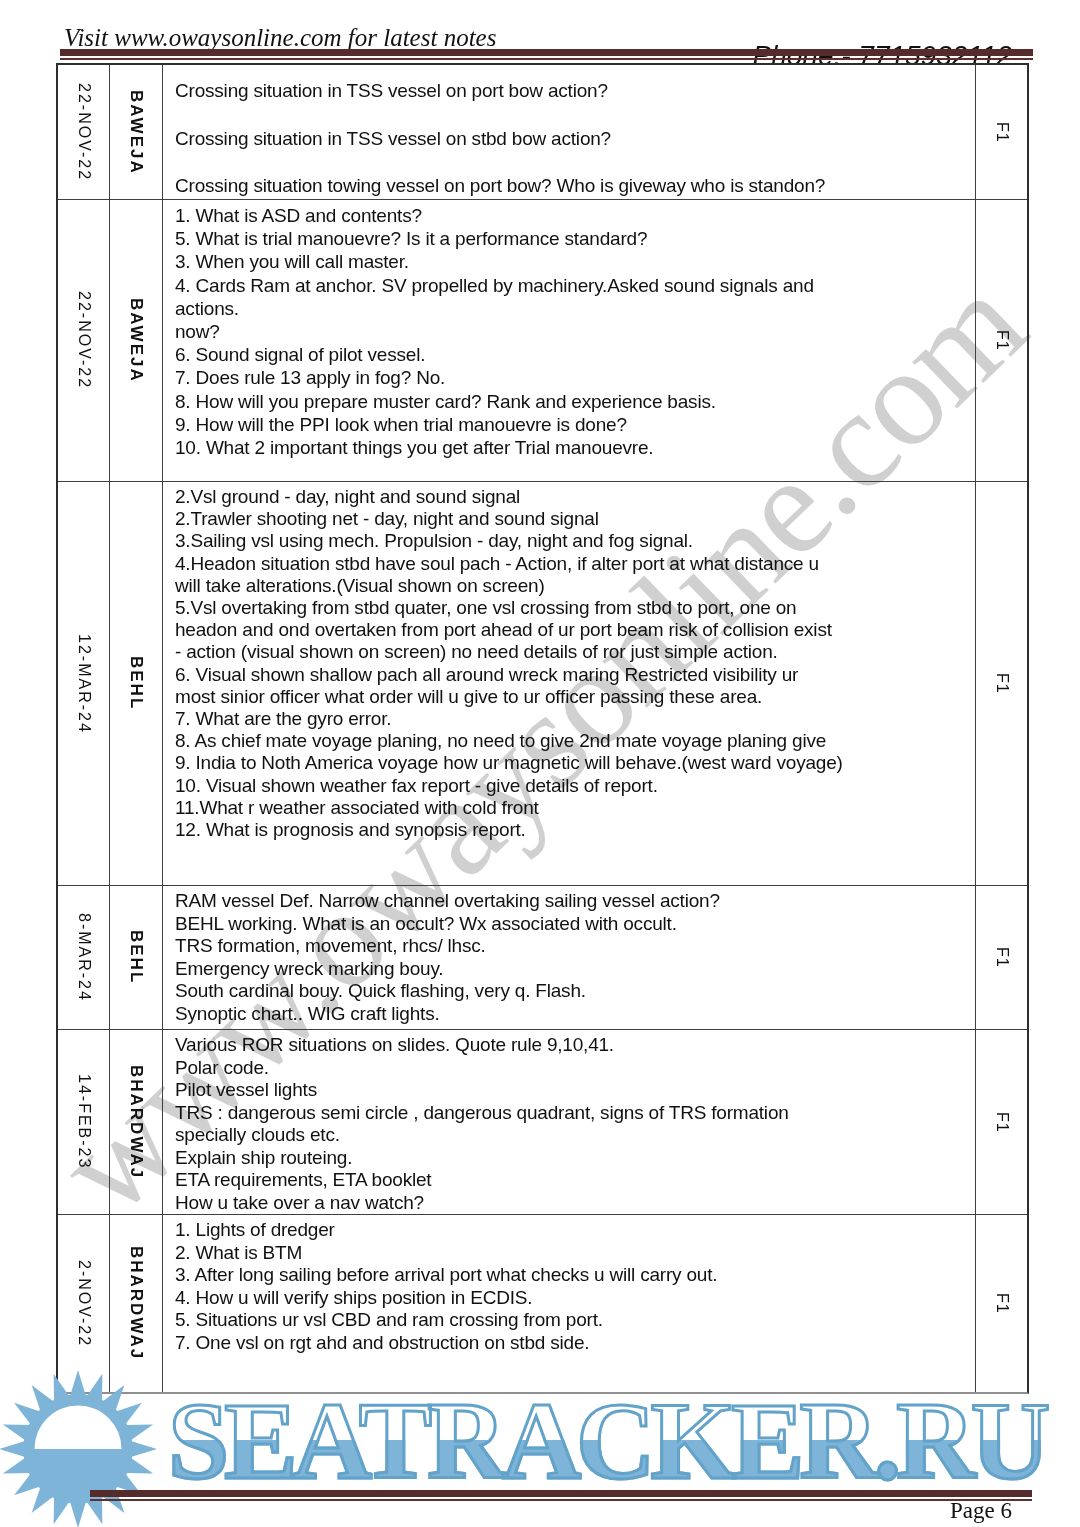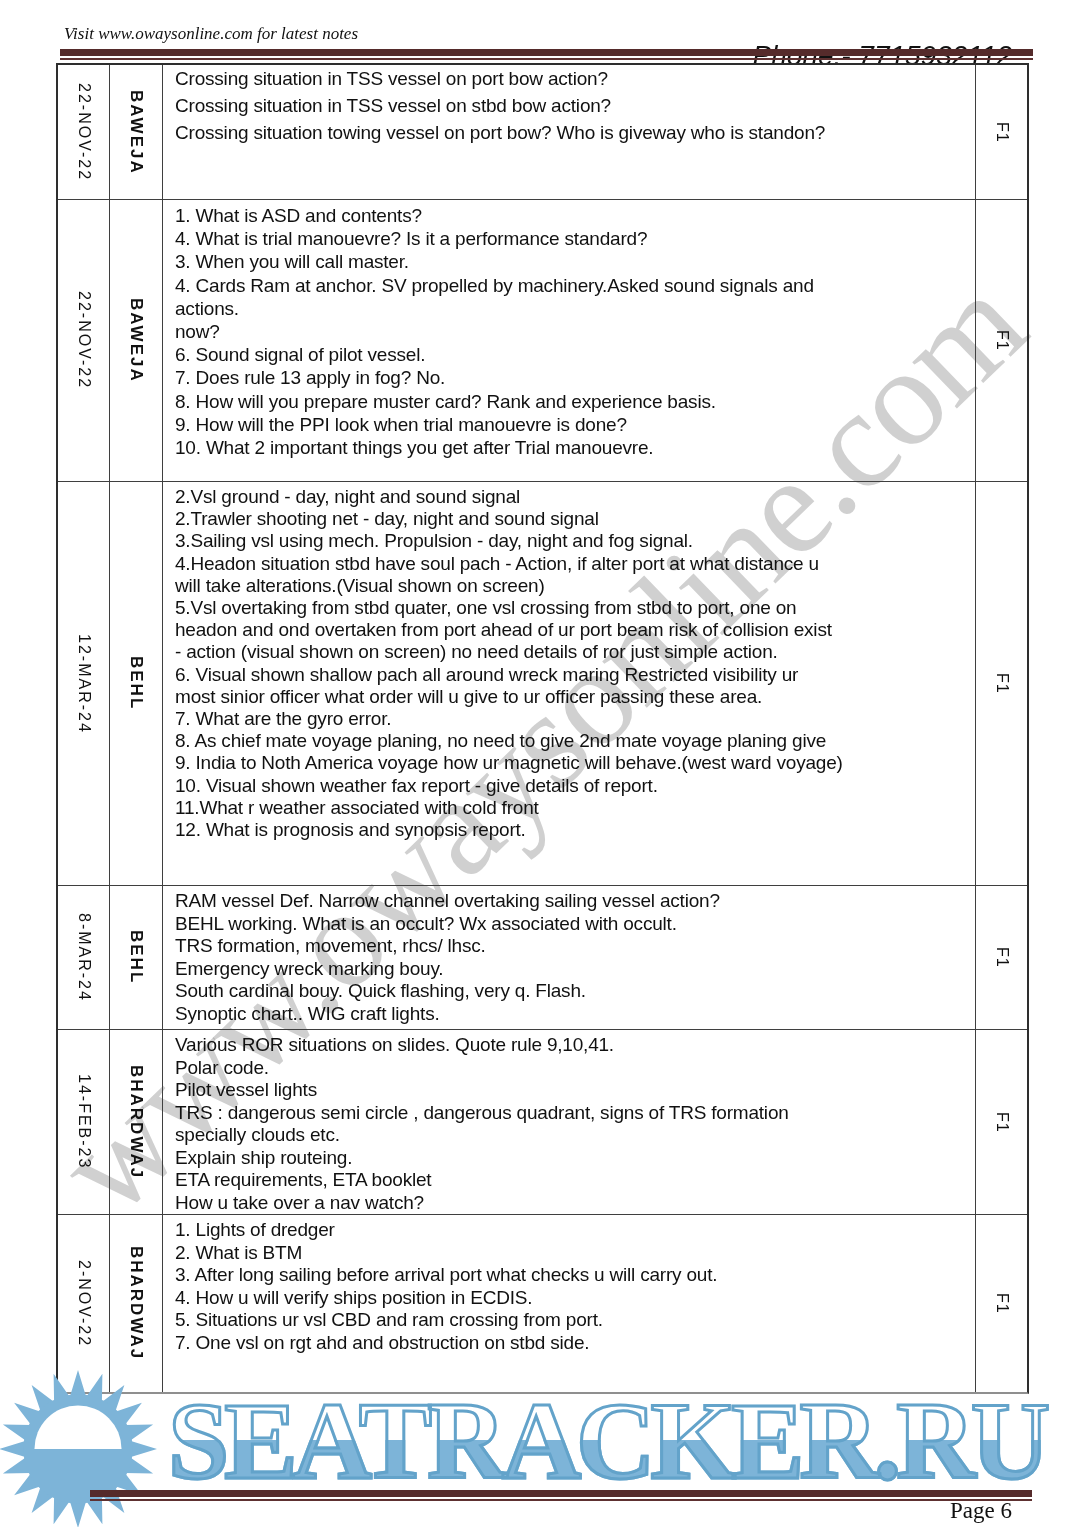--- a/index.html
+++ b/index.html
@@ -3,21 +3,21 @@
 <meta charset="utf-8">
 <style>
   html,body{margin:0;padding:0;background:#ffffff;}
   .page{
     position:relative; width:1080px; height:1527px; margin:0 auto;
     background:#ffffff; overflow:hidden;
     font-family:"Liberation Sans", sans-serif; color:#111;
   }
   
   .hdr-left{position:absolute; left:64px; top:24px;
-    font-family:"Liberation Serif", serif; font-style:italic; font-size:17px;}
+    font-family:"Liberation Serif", serif; font-style:italic; font-size:25px;}
   .hdr-right{position:absolute; right:68px; top:40px;
     font-family:Liberation Sans, sans-serif; font-style:italic; font-size:28px;}
   .rule{position:absolute; z-index:3;}
   .rule .thick{height:7px; background:#552b2b;}
   .rule .thin{height:2px; background:#5e3131; margin-top:2px;}
   .rule-top{left:60px; top:49px; width:973px; z-index:1;}
   .rule-bottom{left:90px; top:1490px; width:942px;}
   
   .watermark{
     position:absolute; left:50%; top:745px; z-index:0;
@@ -39,21 +39,21 @@
   .name-cell{width:53px; display:flex; align-items:center; justify-content:center;}
   .q-cell{width:813px; padding:4px 8px 0 12px; display:flex; flex-direction:column;}
   .res-cell{width:51px; display:flex; align-items:center; justify-content:center;}
   .vtext{writing-mode:vertical-rl; text-orientation:mixed; white-space:nowrap;}
   .date-text{font-size:16px; letter-spacing:2px;}
   .name-text{font-size:17px; font-weight:700; letter-spacing:2px;}
   .res-text{font-size:16px; letter-spacing:1px;}
   .line{font-size:19px; line-height:22.5px; white-space:pre; letter-spacing:-0.2px;}
   .r0{height:135px;} .r1{height:282px;} .r2{height:404px;}
   .r3{height:144px;} .r4{height:185px;} .r5{height:177px;}
-  .r0 .q-cell{justify-content:flex-start; padding-top:0;}
+  .r0 .q-cell{justify-content:space-between; padding-top:12px;}
   .r0 .line{line-height:27px;}
   .r1 .line{line-height:23.2px;}
   .r2 .line{line-height:22.2px;}
   
   .sun-svg{position:absolute; left:-3px; top:1368px; z-index:2;}
   .seatracker{
     position:absolute; left:168px; top:1386px; z-index:2;
     font-family:"Liberation Serif", serif; font-weight:700;
     font-size:110px; line-height:1.0; letter-spacing:-5px; white-space:nowrap;
     background:linear-gradient(to bottom,#ffffff 0%,#ffffff 49%,#7db4d8 49%,#7db4d8 100%);
@@ -97,21 +97,21 @@
     </div>
       <div class="row r1">
       <div class="cell date-cell">
         <span class="vtext date-text">22-NOV-22</span>
       </div>
       <div class="cell name-cell">
         <span class="vtext name-text">BAWEJA</span>
       </div>
       <div class="cell q-cell">
           <div class="line">1. What is ASD and contents?</div>
-          <div class="line">4. What is trial manouevre? Is it a performance standard?</div>
+          <div class="line">5. What is trial manouevre? Is it a performance standard?</div>
           <div class="line">3. When you will call master.</div>
           <div class="line">4. Cards Ram at anchor. SV propelled by machinery.Asked sound signals and</div>
           <div class="line">actions.</div>
           <div class="line">now?</div>
           <div class="line">6. Sound signal of pilot vessel.</div>
           <div class="line">7. Does rule 13 apply in fog? No.</div>
           <div class="line">8. How will you prepare muster card? Rank and experience basis.</div>
           <div class="line">9. How will the PPI look when trial manouevre is done?</div>
           <div class="line">10. What 2 important things you get after Trial manouevre.</div>
         </div>

